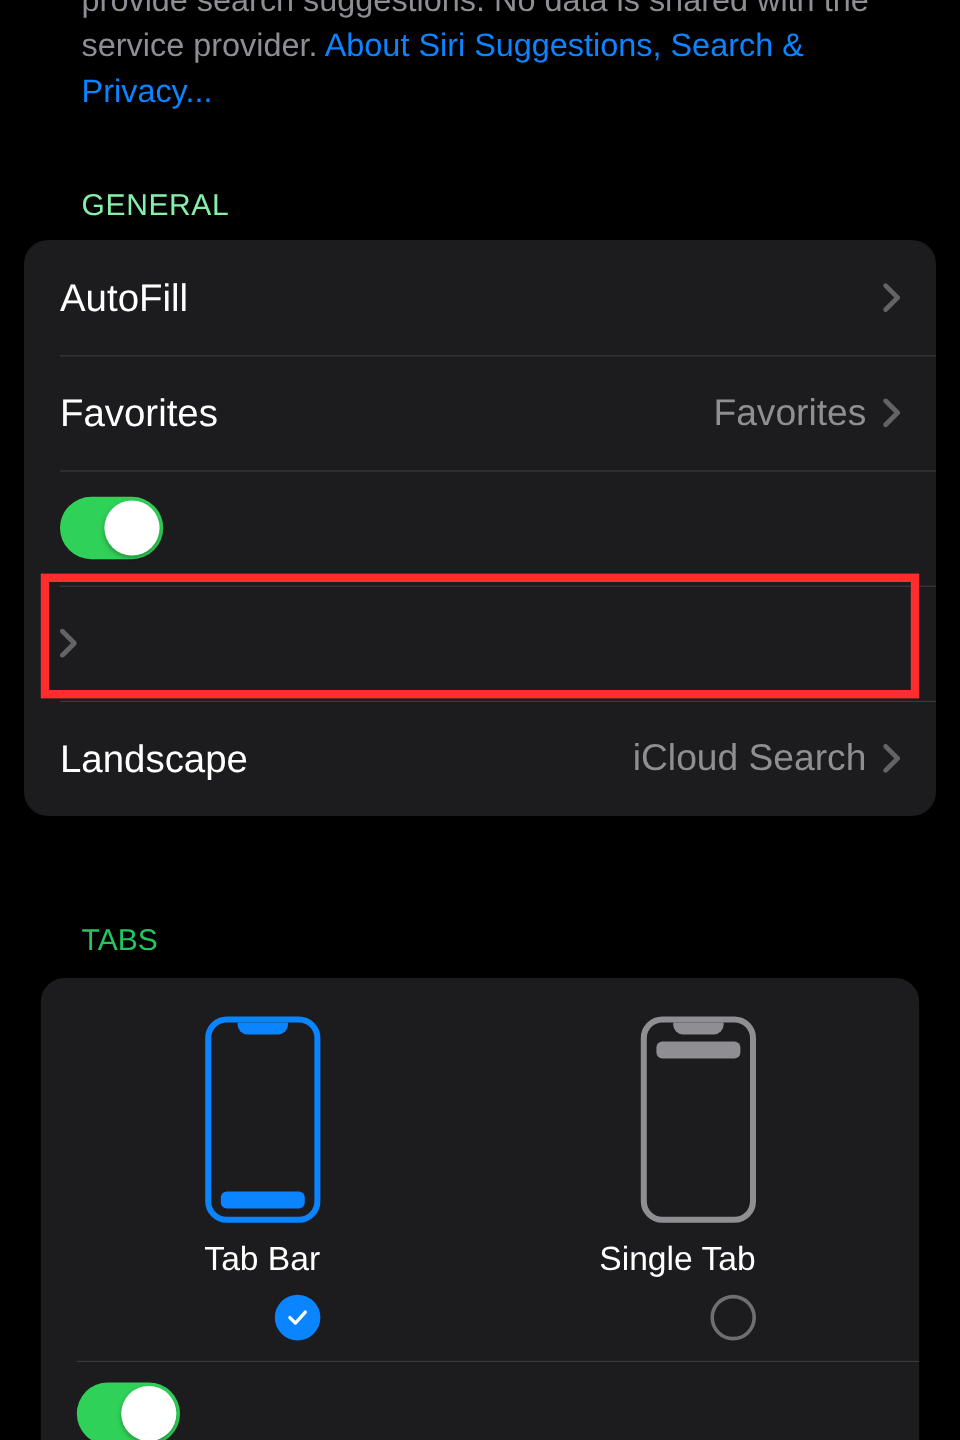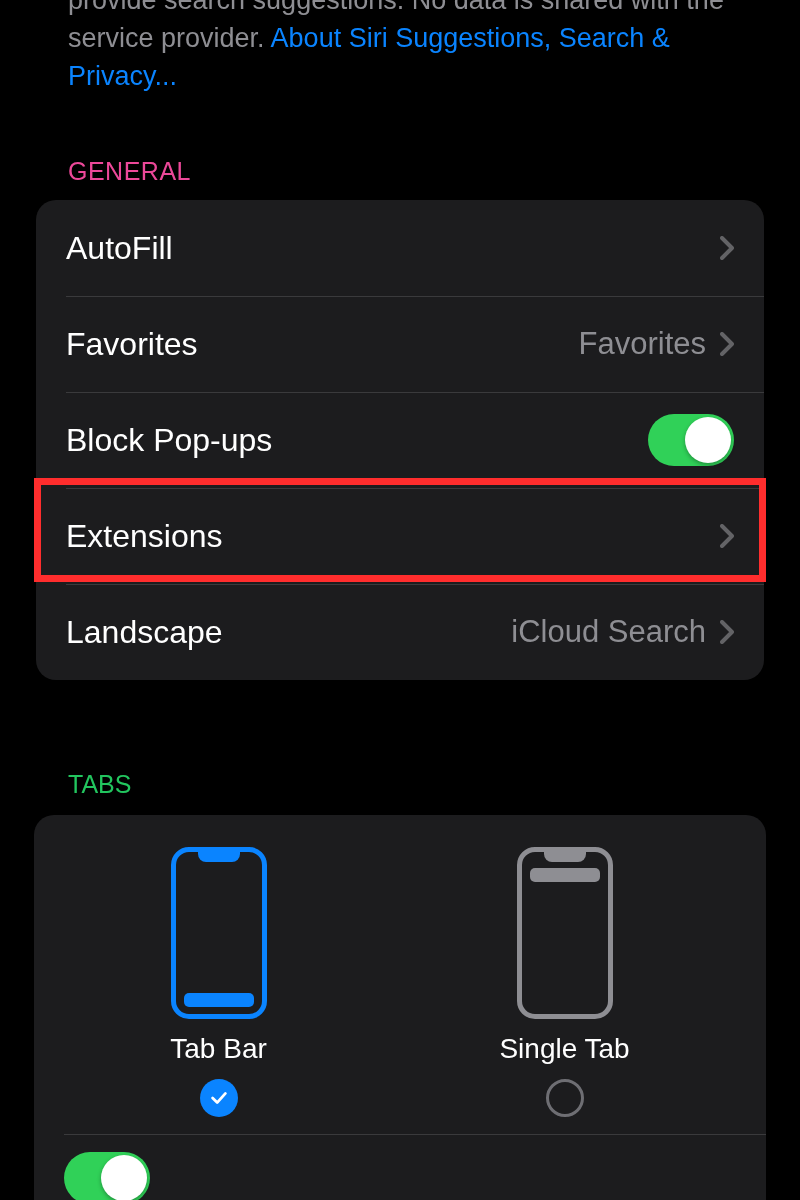--- a/index.html
+++ b/index.html
@@ -18,29 +18,29 @@
     font-size: 27px;
     line-height: 1.4;
     color: #8e8e93;
     margin-top: -18px;
   }
   .top-text .link { color: #0a84ff; }
 
   .section-header {
     font-size: 25px;
     letter-spacing: 0.5px;
-    color: #ec4899;
+    color: #86efac;
     padding: 0 68px;
     margin-top: 62px;
     margin-bottom: 14px;
     text-transform: uppercase;
   }
 
   .group {
-    margin: 0 36px;
+    margin: 0 20px;
     background: #1c1c1e;
     border-radius: 20px;
     overflow: hidden;
   }
 
   .row {
     display: flex;
     align-items: center;
     justify-content: space-between;
     padding: 0 30px;
@@ -138,21 +138,21 @@
     left: 30px;
     right: 0;
     bottom: 0;
     height: 1px;
     background: #3a3a3c;
   }
 
   .layout-option {
     display: flex;
     flex-direction: column;
-    align-items: center;
+    align-items: flex-end;
     gap: 14px;
   }
 
   .phone-icon {
     width: 96px;
     height: 172px;
     border-radius: 18px;
     position: relative;
   }
   .phone-blue {
@@ -253,30 +253,28 @@
       <span class="row-value">Favorites</span>
       <span class="chevron">
         <svg viewBox="0 0 14 24" width="14" height="24">
             <path d="M2 2 L12 12 L2 22" stroke="#636366" stroke-width="4" fill="none" stroke-linecap="round" stroke-linejoin="round"></path>
           </svg>
       </span>
     </div>
   </div>
 
   <div class="row">
-    <div class="row-label">Block Pop-ups</div>
     <div class="row-right">
       <div class="toggle on">
         <div class="knob"></div>
       </div>
     </div>
   </div>
 
   <div class="row">
-    <div class="row-label">Extensions</div>
     <div class="row-right">
       <span class="chevron">
         <svg viewBox="0 0 14 24" width="14" height="24">
             <path d="M2 2 L12 12 L2 22" stroke="#636366" stroke-width="4" fill="none" stroke-linecap="round" stroke-linejoin="round"></path>
           </svg>
       </span>
     </div>
   </div>
 
   <div class="row">

